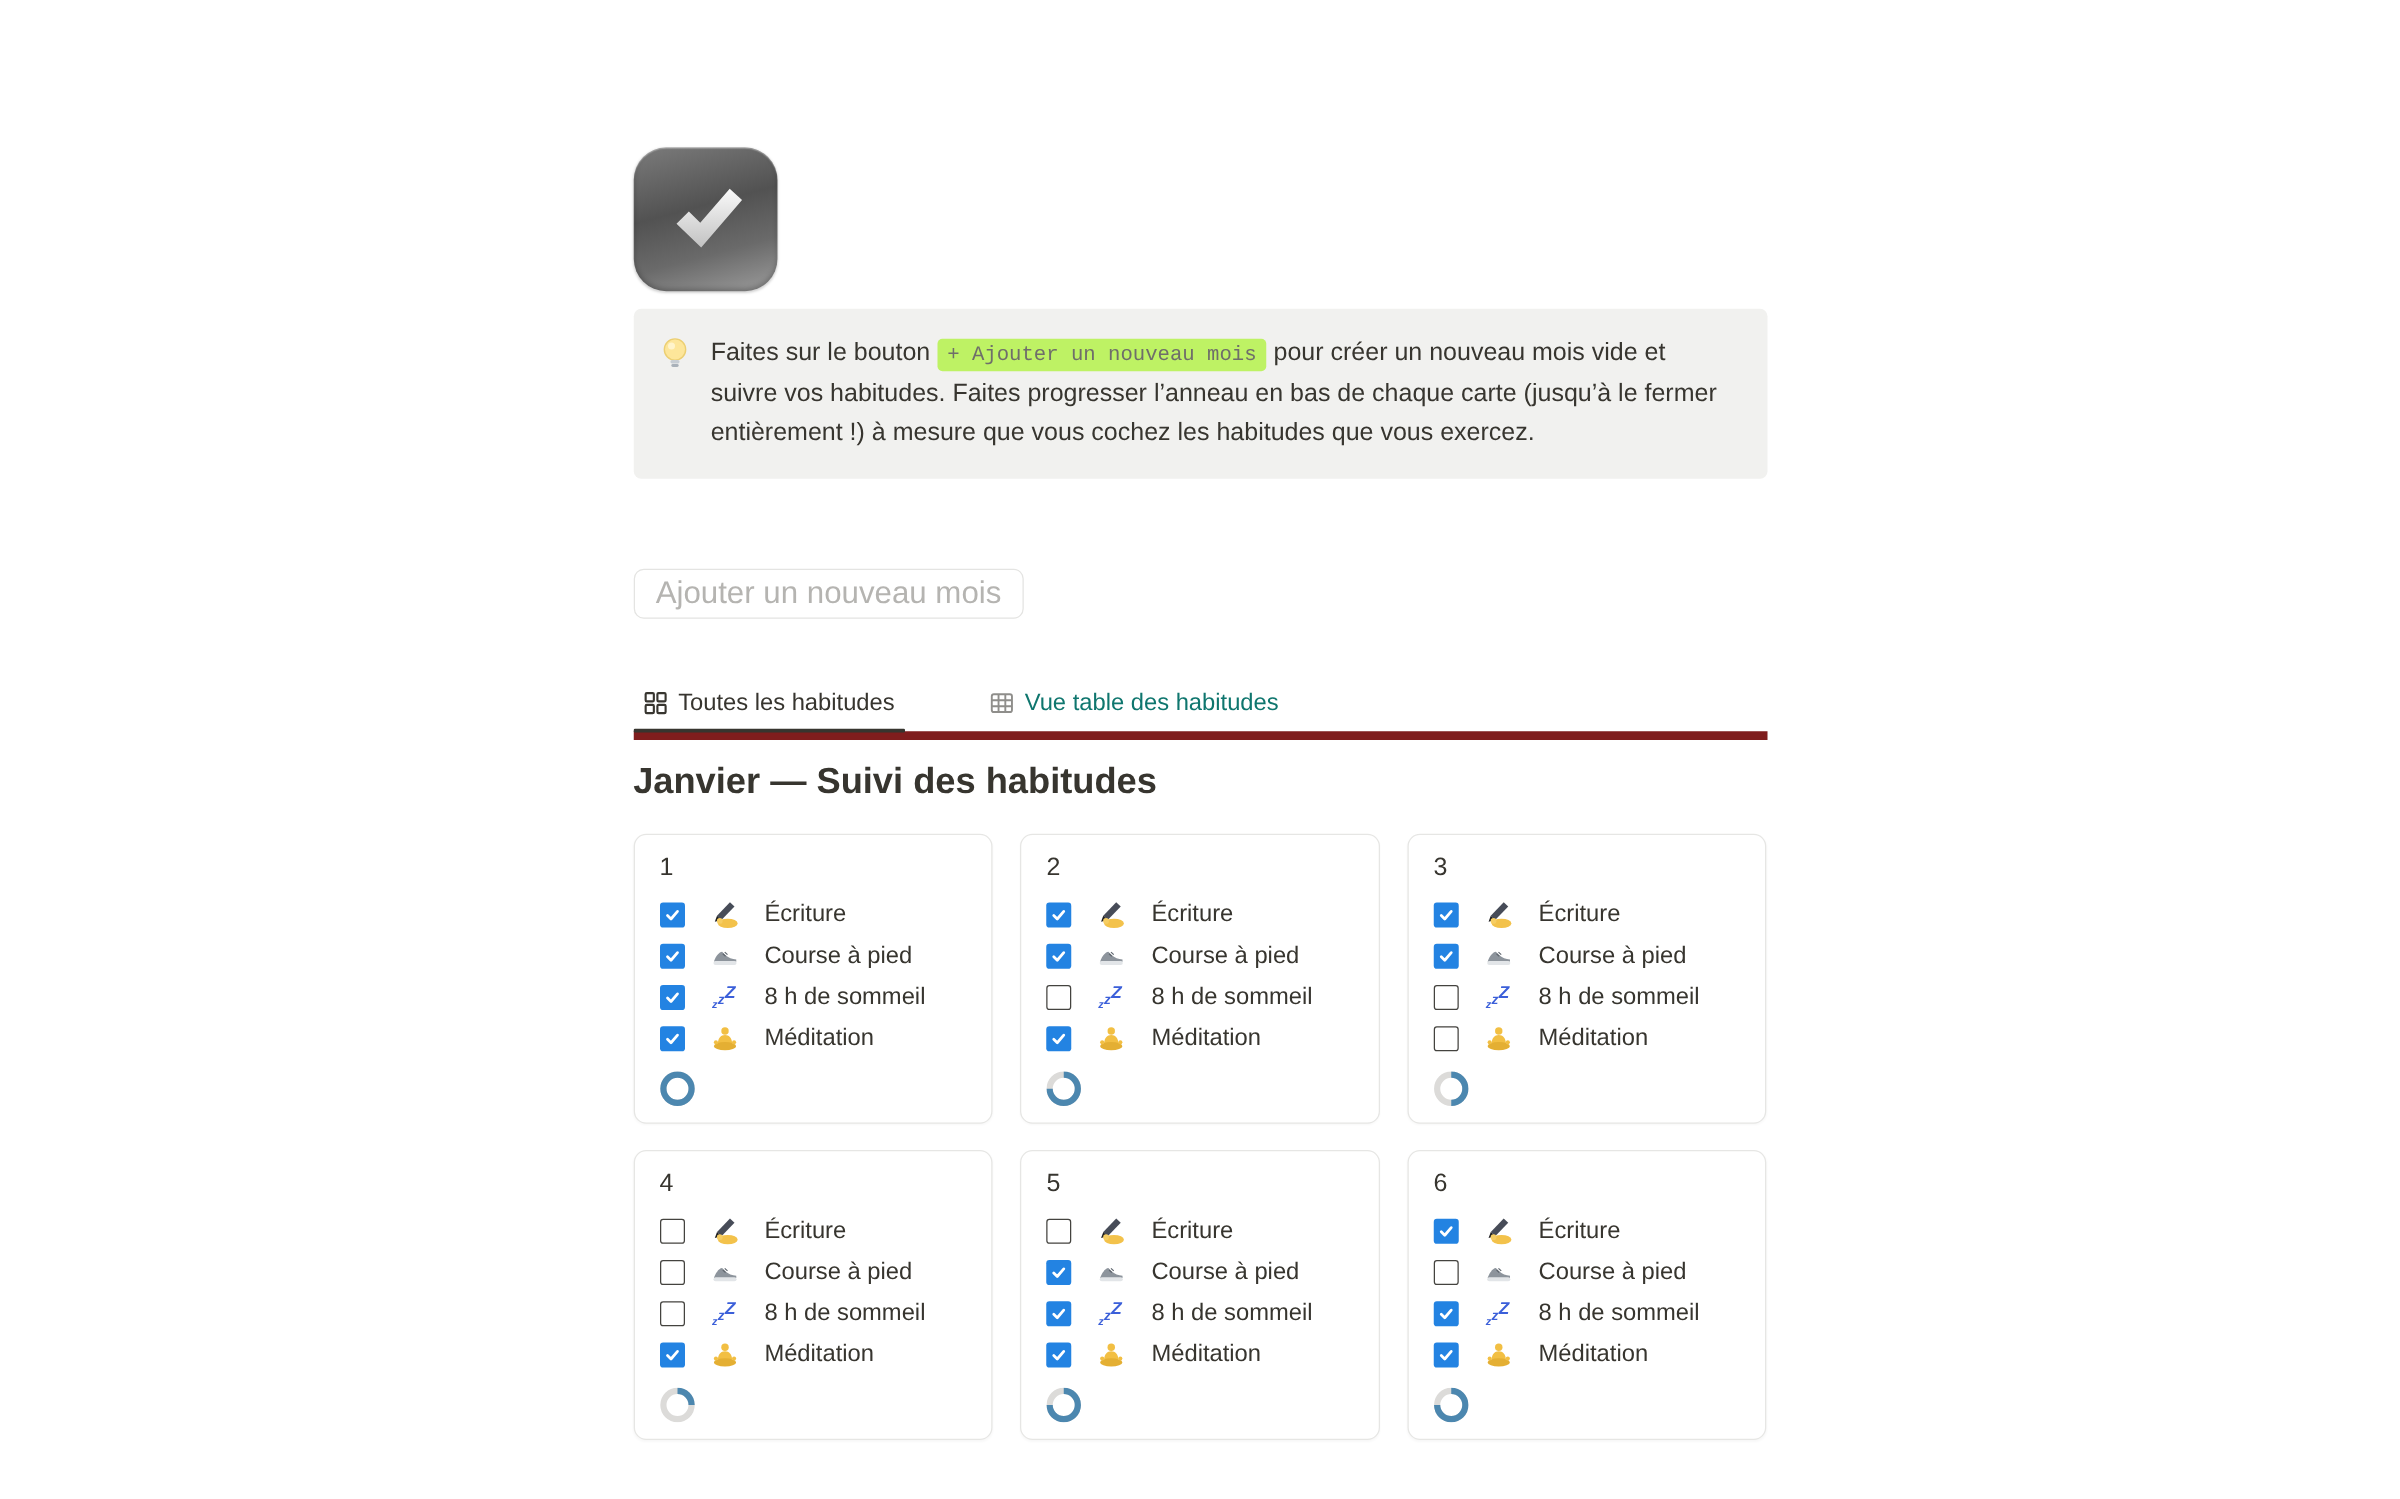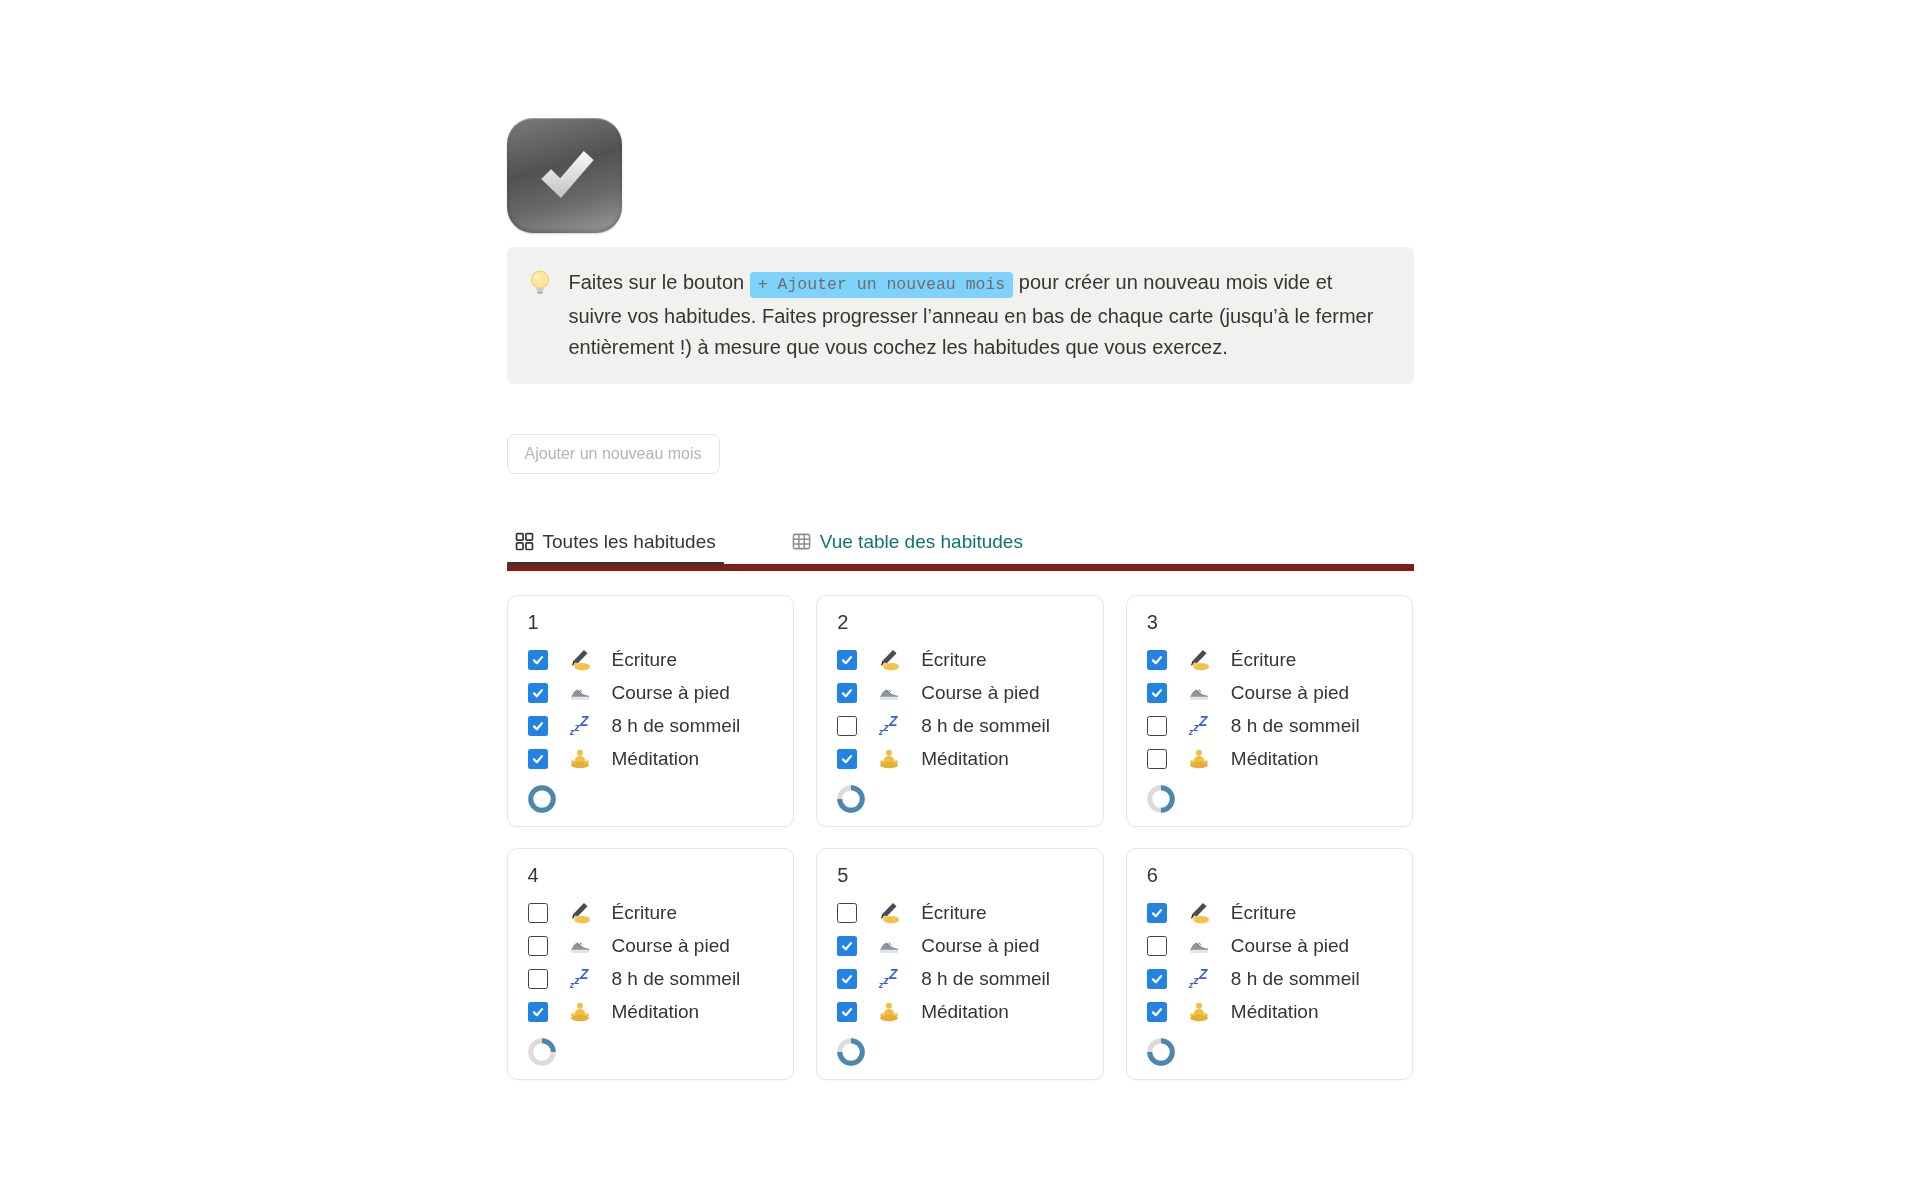--- a/index.html
+++ b/index.html
@@ -13,24 +13,24 @@
   .app-icon svg { width:76px; height:76px; }
 
   h1 { font-size:48px; font-weight:700; letter-spacing:-.5px; margin-top:17px; line-height:1.2; }
 
   .callout { margin-top:14px; background:#f1f1ef; border-radius:6px; padding:20px 24px 20px 19px;
     display:flex; gap:15px; }
   .callout-icon { flex:0 0 auto; width:28px; height:28px; margin-top:2px; }
   .callout-icon svg { width:28px; height:28px; }
   .callout-text { font-size:20px; line-height:31.5px; }
   .callout-text code { font-family:"Liberation Mono","DejaVu Sans Mono",monospace; font-size:16.5px;
-    background:#7dd3fc; color:#6f6e6a; border-radius:4px; padding:3px 8px 4px; white-space:nowrap; }
-
-  .add-month-btn { display:inline-block; margin-top:50px; height:40px; padding:0 17px;
-    background:#ffffff; border:1px solid #e4e4e2; border-radius:8px; font-size:16px;
+    background:#bef264; color:#6f6e6a; border-radius:4px; padding:3px 8px 4px; white-space:nowrap; }
+
+  .add-month-btn { display:inline-block; margin-top:72px; height:40px; padding:0 17px;
+    background:#ffffff; border:1px solid #e4e4e2; border-radius:8px; font-size:25px;
     font-family:inherit; color:#b5b4b1; cursor:pointer; }
 
   .tabs-row { margin-top:57px; display:flex; column-gap:60px; border-bottom:7px solid #7f1d1d; }
   .tab { display:flex; align-items:center; gap:9px; font-size:19px; padding:0 8px 11px;
     cursor:pointer; position:relative; color:#0f766e; }
   .tab.active { color:#37352f; font-weight:500; }
   .tab.active::after { content:""; position:absolute; left:0; right:0; bottom:-1.5px; height:2.6px;
     background:#37352f; border-radius:1px; }
   .tab-icon svg { width:19px; height:19px; display:block; }
 
@@ -107,20 +107,21 @@
     <g fill="none" stroke="#8f8e8b" stroke-width="1.6">
       <rect x="1.5" y="2.5" width="17" height="15" rx="1.8"></rect>
       <path d="M1.5 7.6 L18.5 7.6 M1.5 12.6 L18.5 12.6 M7.2 2.5 L7.2 17.5 M12.9 2.5 L12.9 17.5"></path>
     </g>
   </svg>
         </span>
       <span>Vue table des habitudes</span>
     </div>
   </div>
 
+  <h2>Janvier — Suivi des habitudes</h2>
 
   <div class="cards-grid" id="cards-grid">
       <div class="card">
         <div class="card-title">1</div>
         <div class="habit-row">
           <span class="checkbox checked">
             <svg viewBox="0 0 14 14">
               <polyline points="3,7.4 5.8,10.2 11,4.1" fill="none" stroke="#fff" stroke-width="2.2" stroke-linecap="round" stroke-linejoin="round"></polyline>
             </svg>
           </span>

